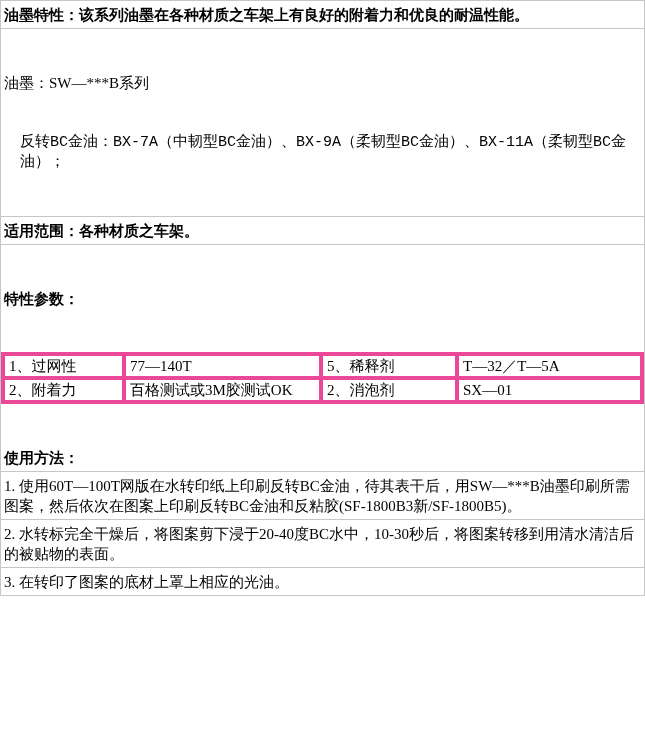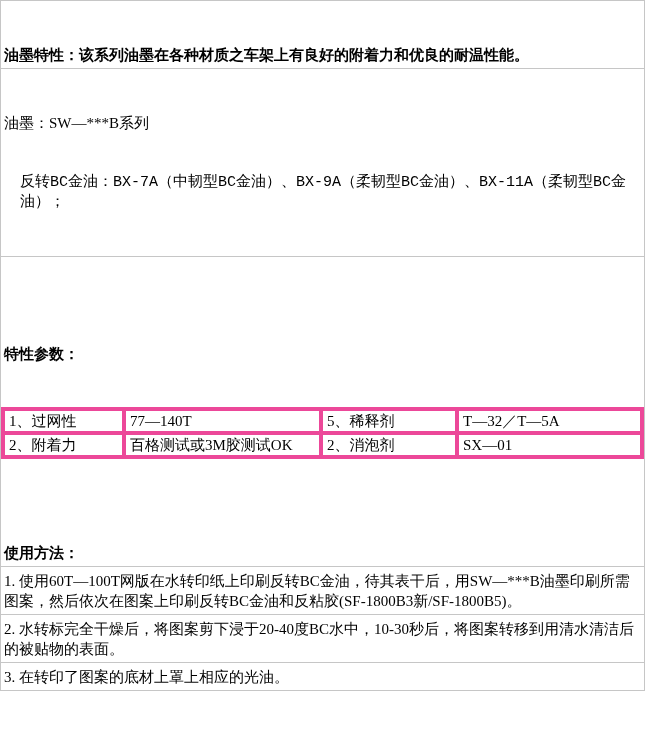--- a/index.html
+++ b/index.html
@@ -15,25 +15,25 @@
     width: 645px;
     border: 1px solid #c6c6c6;
     background: #ffffff;
   }
   .row {
     border-bottom: 1px solid #c6c6c6;
     padding: 4px 3px 3px 3px;
     white-space: pre-wrap;
   }
   .row:last-child { border-bottom: none; }
-  .bold { font-weight: bold; margin-top: 40px; }
+  .bold { font-weight: bold; }
   .ink-line { white-space: pre-wrap; }
   .ink-line.indent { padding-left: 16px; font-family: Liberation Mono, monospace; }
   .params-section { padding: 0; border-bottom: none; }
-  .params-heading { font-weight: bold; padding: 4px 3px 3px 3px; margin-top: 43px; }
+  .params-heading { font-weight: bold; padding: 4px 3px 3px 3px; }
   table.params {
     width: 100%;
     border-collapse: collapse;
     table-layout: fixed;
   }
   table.params td {
     border: 4px solid #ec4899;
     height: 21px;
     line-height: 18px;
     padding: 1px 4px;
@@ -46,20 +46,21 @@
 
 <div class="doc">
 
   <div class="row bold">油墨特性：该系列油墨在各种材质之车架上有良好的附着力和优良的耐温性能。</div>
 
   <div class="row">
     <div class="ink-line">油墨：SW—***B系列</div>
     <div class="ink-line indent">反转BC金油：BX-7A（中韧型BC金油）、BX-9A（柔韧型BC金油）、BX-11A（柔韧型BC金油）；</div>
   </div>
 
+  <div class="row bold">适用范围：各种材质之车架。</div>
 
   <div class="row params-section">
     <div class="params-heading">特性参数：</div>
     <table class="params">
       <colgroup>
         <col style="width:121px"><col style="width:197px"><col style="width:136px"><col>
       </colgroup>
       <tbody>
         <tr>
           <td>1、过网性</td>

